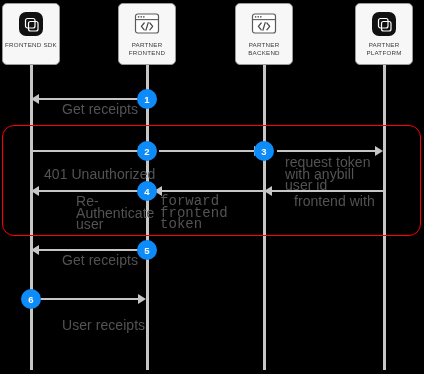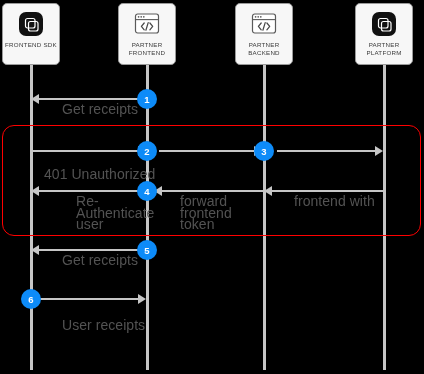--- a/index.html
+++ b/index.html
@@ -193,29 +193,30 @@
   <div class="msg" style="left:32px; top:150px; width:107px;"></div>
   <div class="arrowhead arrow-right" style="left:138px; top:146px;"></div>
   <div class="msg-label" style="left:44px; top:169px;">401 Unauthorized</div>
   <div class="badge" style="left:137px; top:141px;">2</div>
 
   <div class="msg" style="left:159px; top:150px; width:96px;"></div>
   <div class="arrowhead arrow-right" style="left:254px; top:146px;"></div>
 
   <div class="msg" style="left:277px; top:150px; width:99px;"></div>
   <div class="arrowhead arrow-right" style="left:375px; top:146px;"></div>
+  <div class="msg-label" style="left:285px; top:157px; width:100px;">request token with anybill user id</div>
   <div class="badge" style="left:254px; top:141px;">3</div>
 
   <div class="msg" style="left:271px; top:190px; width:113px;"></div>
   <div class="arrowhead arrow-left" style="left:264px; top:186px;"></div>
   <div class="msg-label" style="left:294px; top:196px;">frontend with</div>
 
   <div class="msg" style="left:161px; top:190px; width:104px;"></div>
   <div class="arrowhead arrow-left" style="left:154px; top:186px;"></div>
-  <div class="msg-label" style="left:180px; top:196px; width:90px;">forward frontend token</div>
+  <div class="msg-label" style="left:160px; top:196px; width:90px;font-family:Liberation Mono, monospace;">forward frontend token</div>
   <div class="badge" style="left:137px; top:181px;">4</div>
 
   <div class="msg" style="left:38px; top:190px; width:100px;"></div>
   <div class="arrowhead arrow-left" style="left:31px; top:186px;"></div>
   <div class="msg-label" style="left:44px; top:196px; width:86px;padding-left:32px;">Re-Authenticate user</div>
 
   <div class="msg" style="left:38px; top:249px; width:108px;"></div>
   <div class="arrowhead arrow-left" style="left:31px; top:245px;"></div>
   <div class="msg-label" style="left:62px; top:255px;">Get receipts</div>
   <div class="badge" style="left:137px; top:240px;">5</div>

